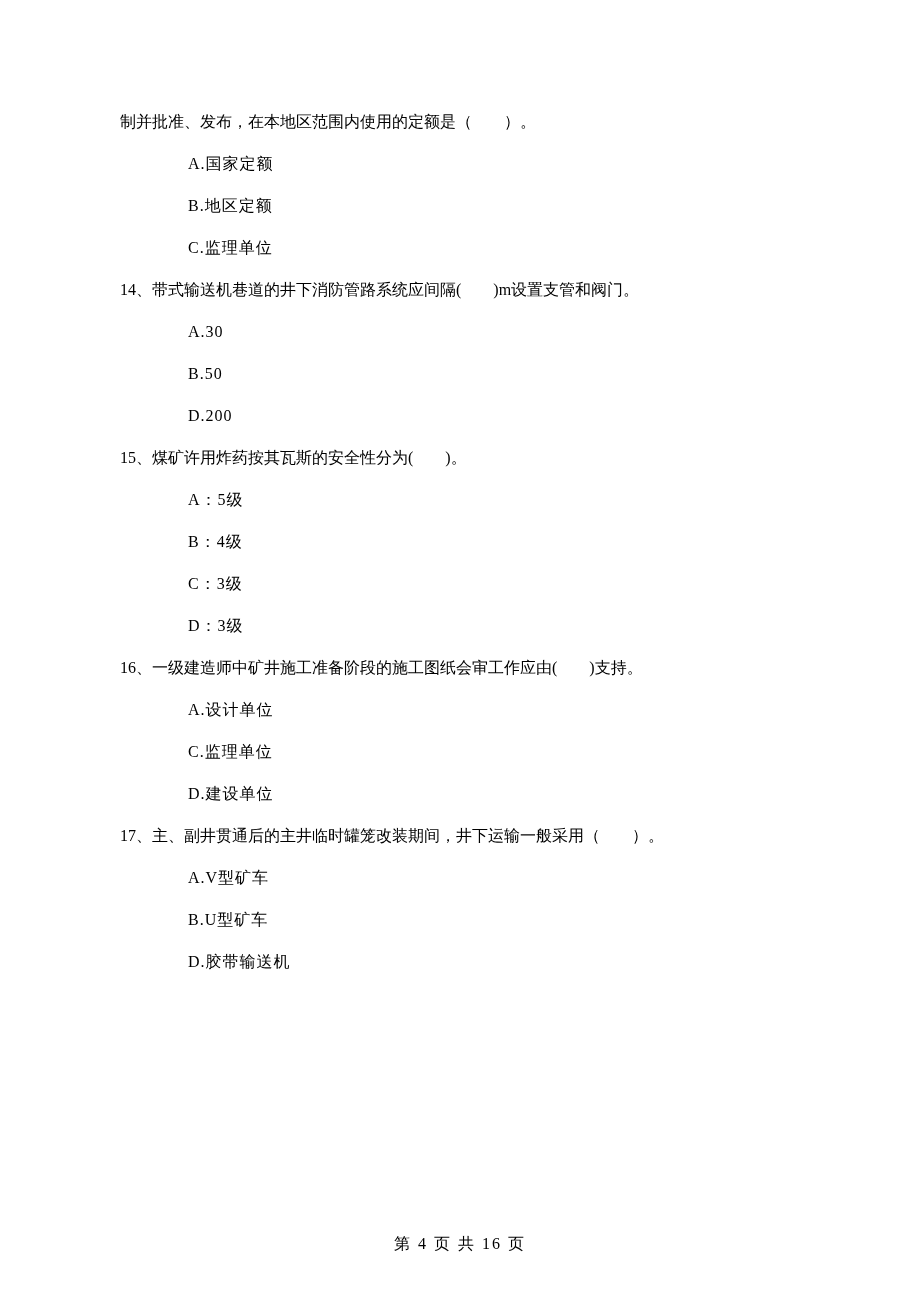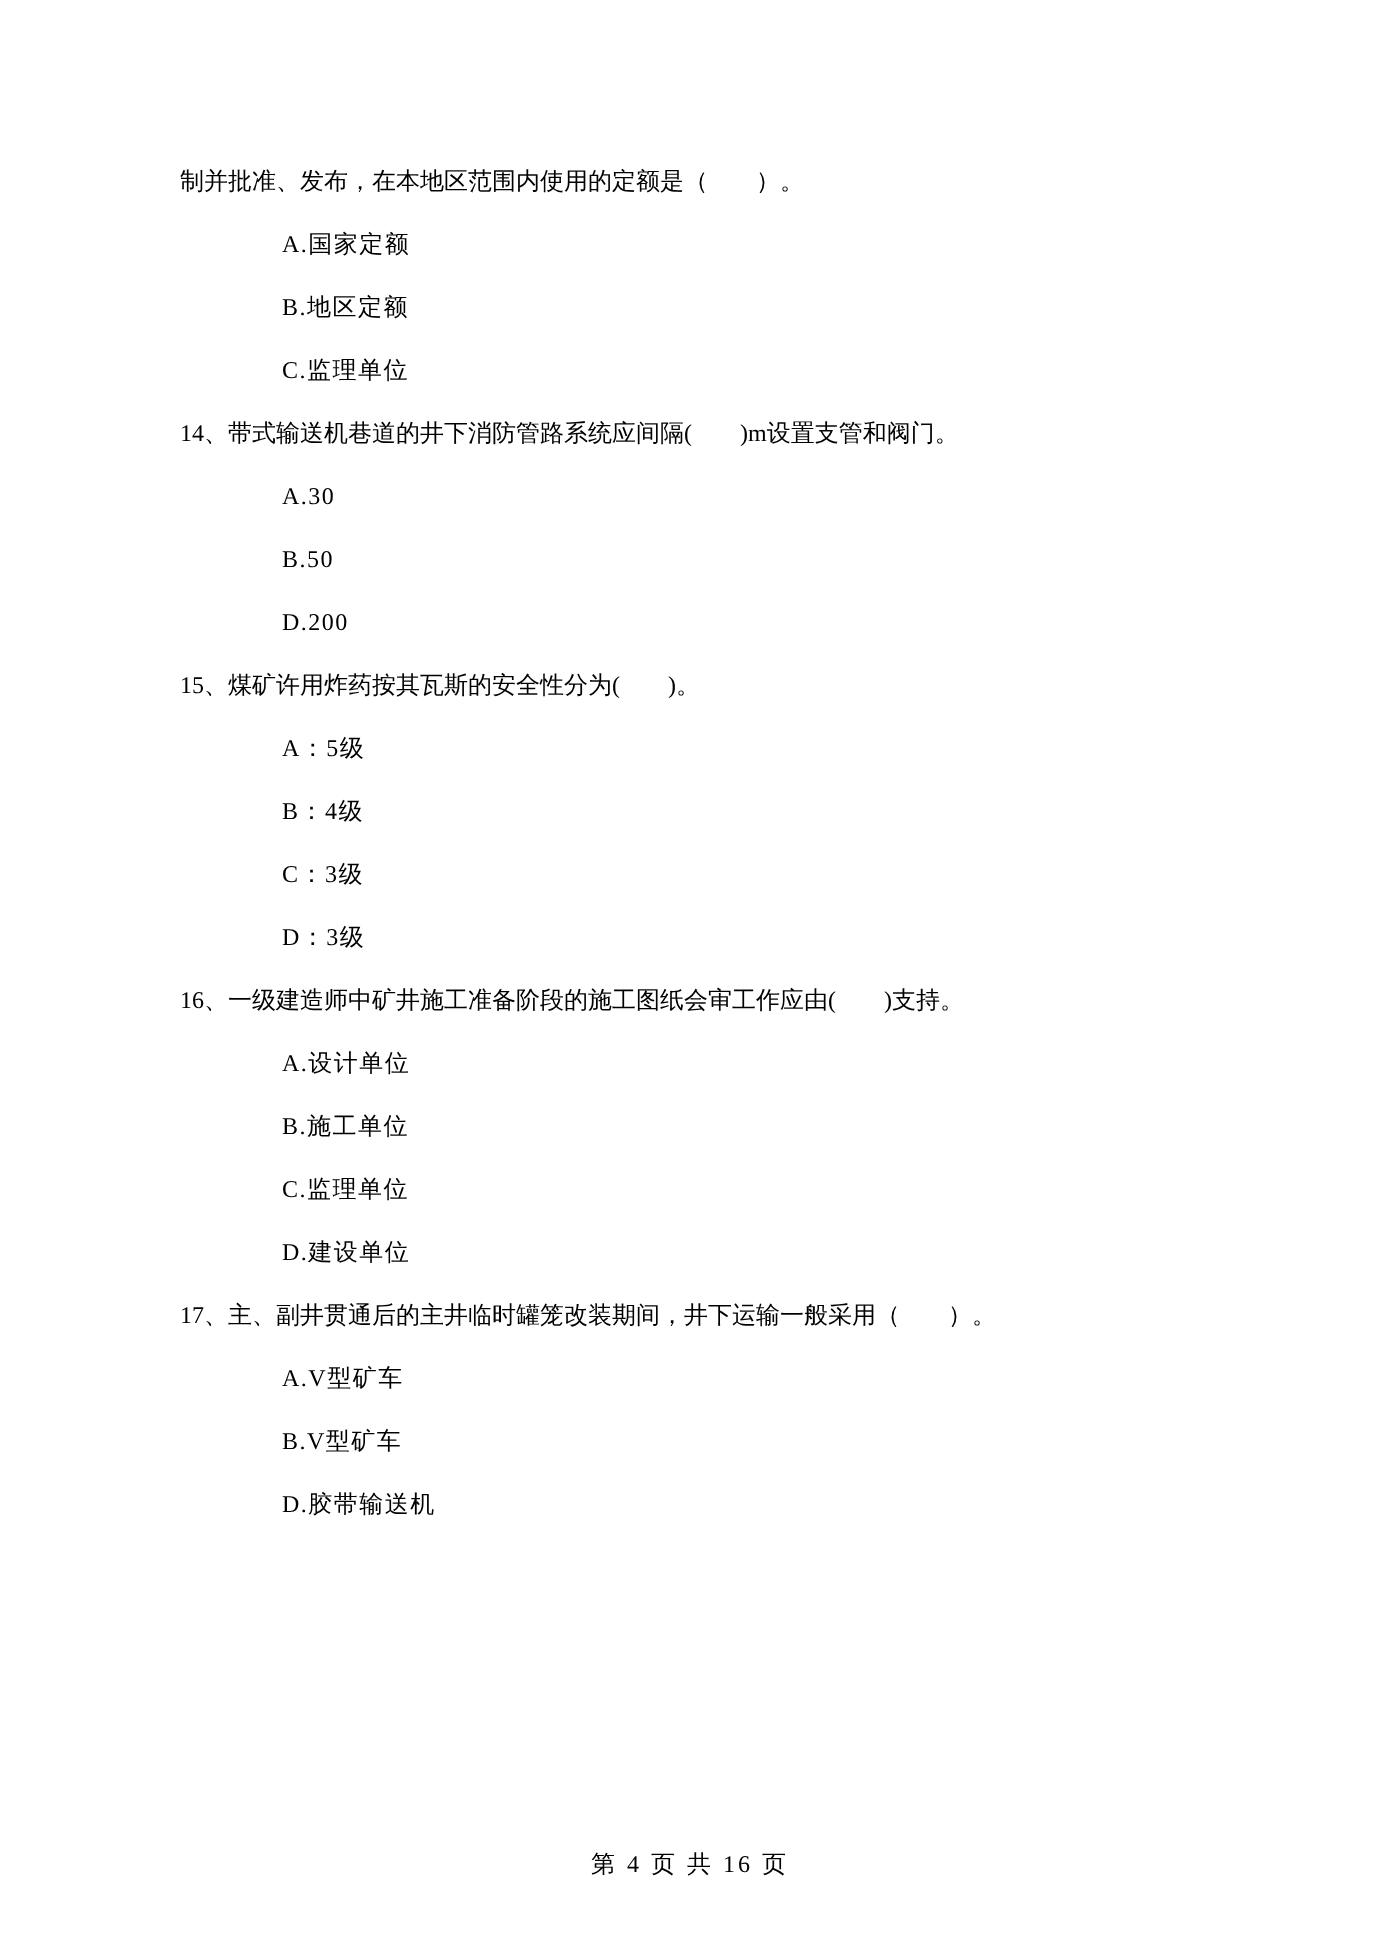--- a/index.html
+++ b/index.html
@@ -58,23 +58,22 @@
   <div class="option">D.200</div>
 
   <div class="question-stem">15、煤矿许用炸药按其瓦斯的安全性分为(　　)。</div>
   <div class="option">A：5级</div>
   <div class="option">B：4级</div>
   <div class="option">C：3级</div>
   <div class="option">D：3级</div>
 
   <div class="question-stem">16、一级建造师中矿井施工准备阶段的施工图纸会审工作应由(　　)支持。</div>
   <div class="option">A.设计单位</div>
-  <div class="option">B.施工单位</div>
   <div class="option">C.监理单位</div>
   <div class="option">D.建设单位</div>
 
   <div class="question-stem">17、主、副井贯通后的主井临时罐笼改装期间，井下运输一般采用（　　）。</div>
   <div class="option">A.V型矿车</div>
-  <div class="option">B.V型矿车</div>
+  <div class="option">B.U型矿车</div>
   <div class="option">D.胶带输送机</div>
 
   <div class="footer">第 4 页 共 16 页</div>
 </div>
 
 </body></html>

